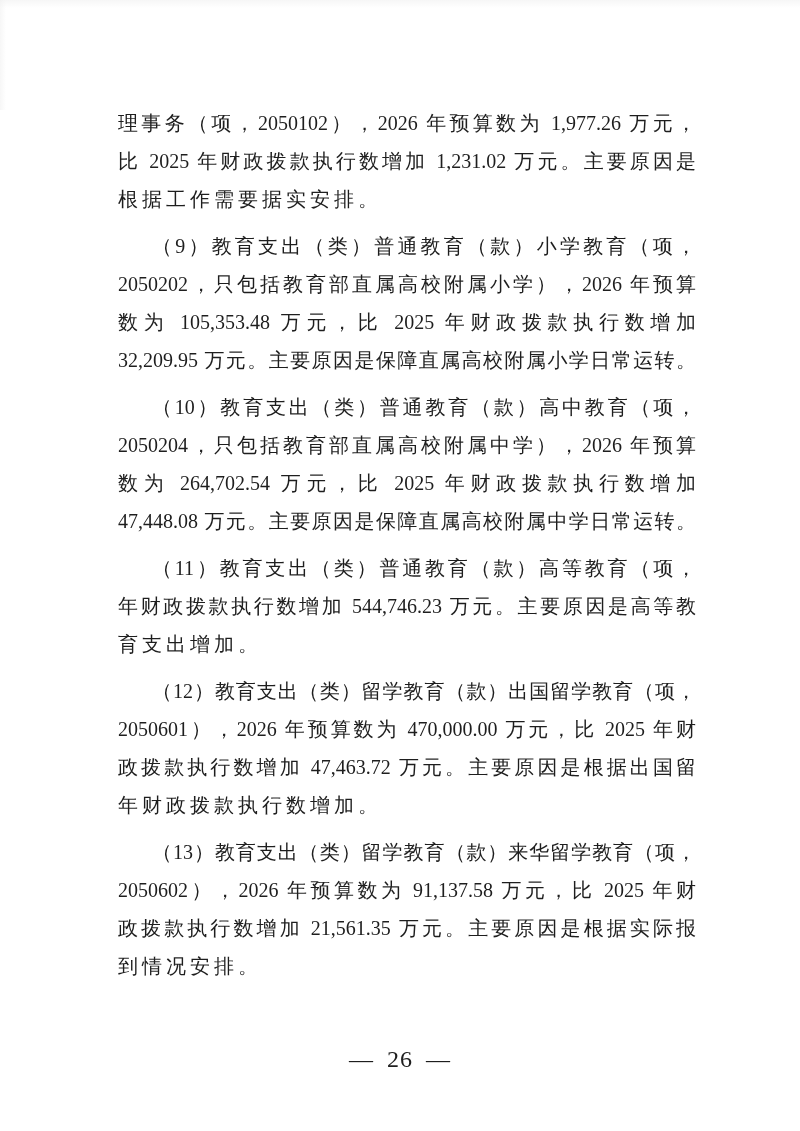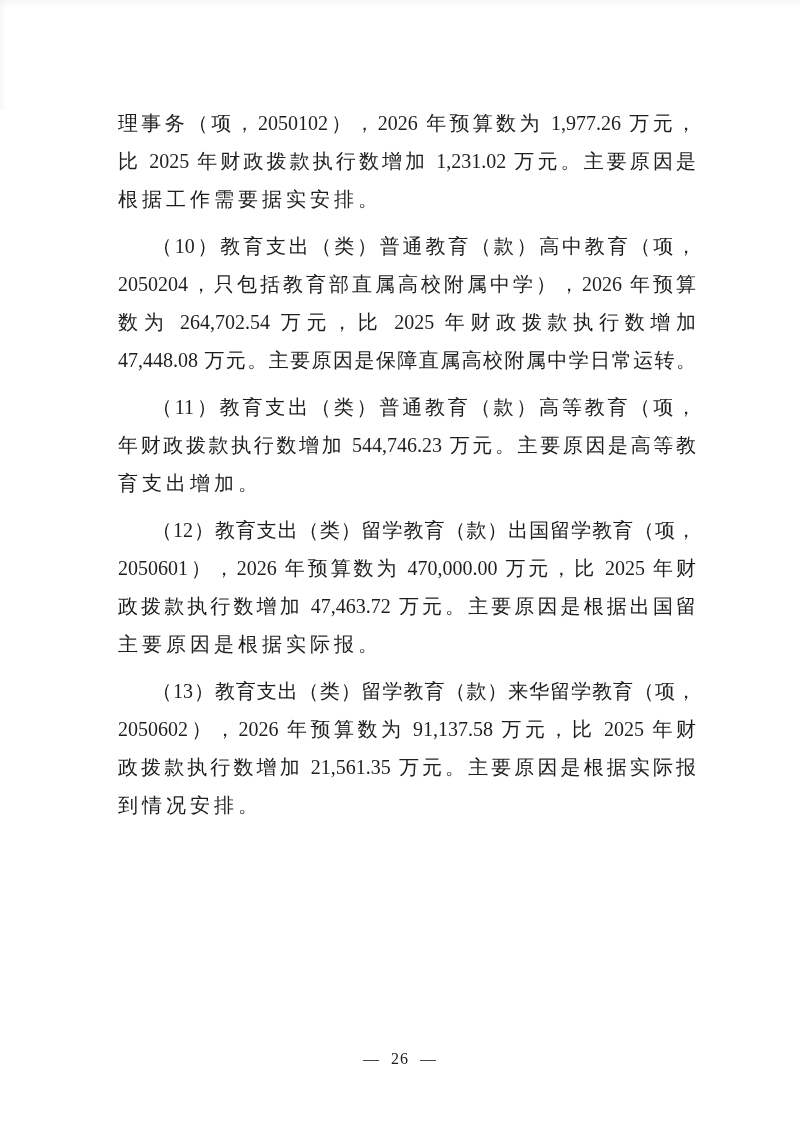--- a/index.html
+++ b/index.html
@@ -55,56 +55,62 @@
     letter-spacing: 4px;
   }
   .page-footer {
     position: absolute;
     left: 0;
     top: 1044px;
     width: 800px;
     text-align: center;
   }
   .page-number {
-    font-size: 16px;
+    font-size: 24px;
     line-height: 30px;
     letter-spacing: 1px;
     word-spacing: 6px;
     color: #1e1e1e;
   }
 </style>
 </head>
 <body>
 
 <div class="page">
   <div class="scan-edge-top"></div>
   <div class="scan-edge-left"></div>
 
   <main class="text-block" id="text-block">
       <div class="para">
         <div class="line">理事务（项，2050102），2026 年预算数为 1,977.26 万元，</div>
         <div class="line">比 2025 年财政拨款执行数增加 1,231.02 万元。主要原因是</div>
         <div class="line short">根据工作需要据实安排。</div>
       </div>
       <div class="para">
+        <div class="line indent">（9）教育支出（类）普通教育（款）小学教育（项，</div>
+        <div class="line">2050202，只包括教育部直属高校附属小学），2026 年预算</div>
+        <div class="line">数为 105,353.48 万元，比 2025 年财政拨款执行数增加</div>
+        <div class="line">32,209.95 万元。主要原因是保障直属高校附属小学日常运转。</div>
+      </div>
+      <div class="para">
         <div class="line indent">（10）教育支出（类）普通教育（款）高中教育（项，</div>
         <div class="line">2050204，只包括教育部直属高校附属中学），2026 年预算</div>
         <div class="line">数为 264,702.54 万元，比 2025 年财政拨款执行数增加</div>
         <div class="line">47,448.08 万元。主要原因是保障直属高校附属中学日常运转。</div>
       </div>
       <div class="para">
         <div class="line indent">（11）教育支出（类）普通教育（款）高等教育（项，</div>
         <div class="line">年财政拨款执行数增加 544,746.23 万元。主要原因是高等教</div>
         <div class="line short">育支出增加。</div>
       </div>
       <div class="para">
         <div class="line indent">（12）教育支出（类）留学教育（款）出国留学教育（项，</div>
         <div class="line">2050601），2026 年预算数为 470,000.00 万元，比 2025 年财</div>
         <div class="line">政拨款执行数增加 47,463.72 万元。主要原因是根据出国留</div>
-        <div class="line short">主要原因是根据实际报。</div>
+        <div class="line short">年财政拨款执行数增加。</div>
       </div>
       <div class="para">
         <div class="line indent">（13）教育支出（类）留学教育（款）来华留学教育（项，</div>
         <div class="line">2050602），2026 年预算数为 91,137.58 万元，比 2025 年财</div>
         <div class="line">政拨款执行数增加 21,561.35 万元。主要原因是根据实际报</div>
         <div class="line short">到情况安排。</div>
       </div>
     </main>
 
   <footer class="page-footer">

